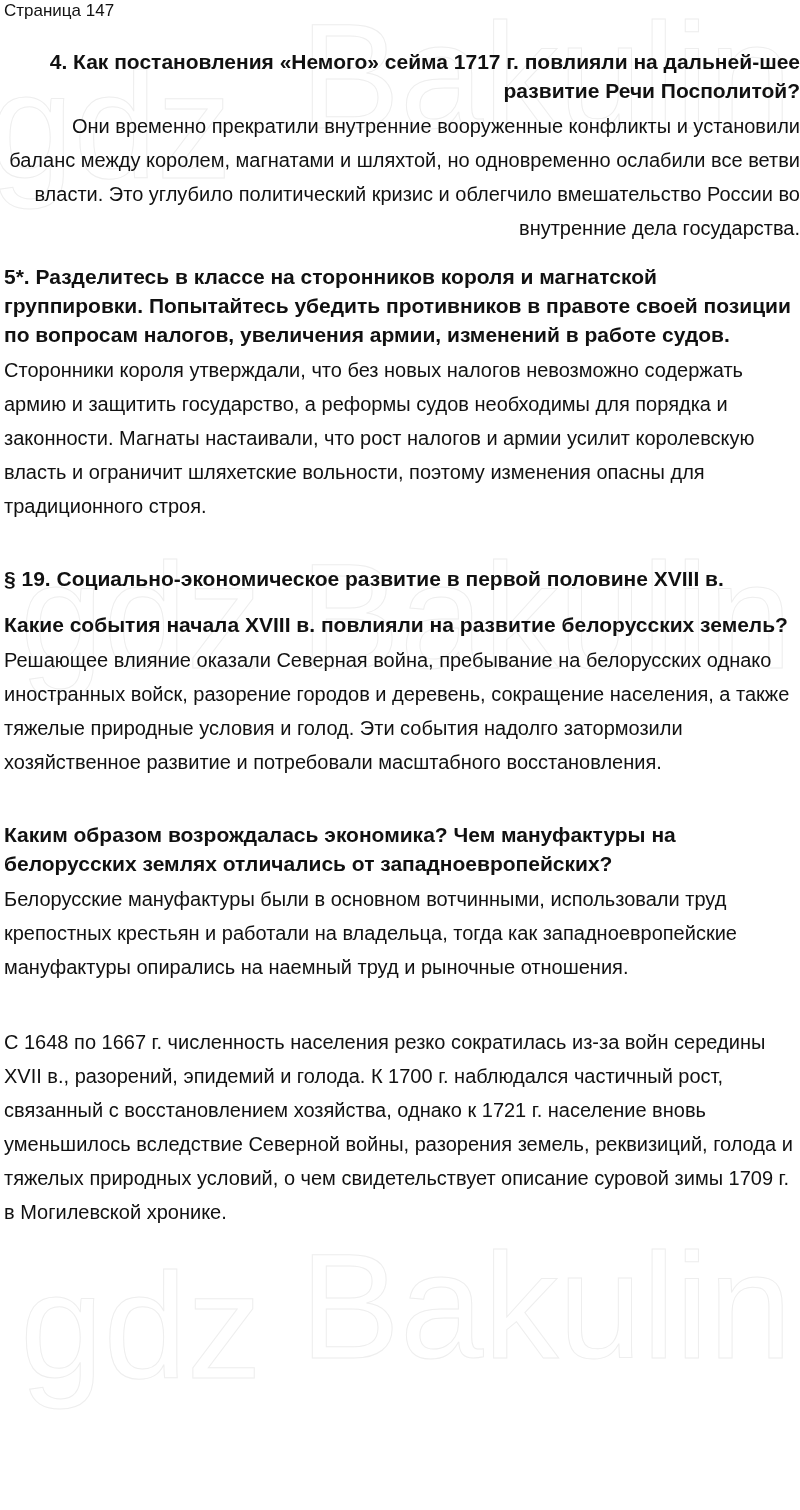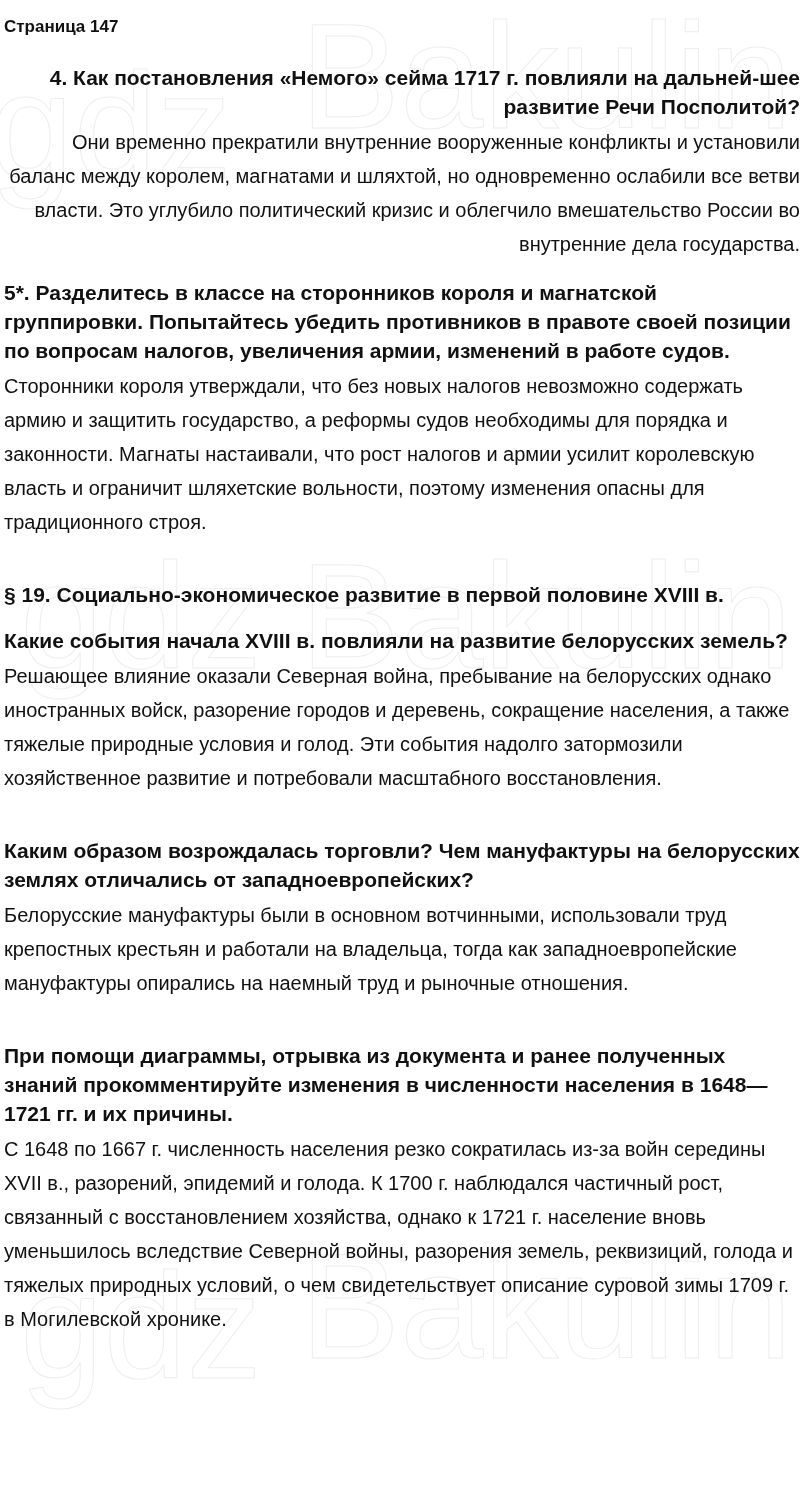--- a/index.html
+++ b/index.html
@@ -16,24 +16,24 @@
     font-family: "Liberation Sans", sans-serif;
     font-size: 150px;
     color: transparent;
     -webkit-text-stroke: 1px #eeeeee;
     pointer-events: none;
     white-space: nowrap;
     z-index: 0;
   }
   .content { position: relative; z-index: 1; padding: 0 0 0 4px; }
   .page-label {
-    font-weight: bold;
+    font-weight: normal;
     font-size: 17px;
     margin: 0;
-    padding-top: 16px;
+    padding-top: 0;
     line-height: 22px;
   }
   .q {
     font-weight: bold;
     font-size: 21px;
     line-height: 29px;
     margin: 0;
   }
   .a {
     font-size: 20px;
@@ -69,21 +69,20 @@
   <div class="block" style="margin-top:41px;">
     <p class="q">§ 19. Социально-экономическое развитие в первой половине XVIII в.</p>
   </div>
 
   <div class="block" style="margin-top:17px;">
     <p class="q">Какие события начала XVIII в. повлияли на развитие белорусских земель?</p>
     <p class="a">Решающее влияние оказали Северная война, пребывание на белорусских однако иностранных войск, разорение городов и деревень, сокращение населения, а также тяжелые природные условия и голод. Эти события надолго затормозили хозяйственное развитие и потребовали масштабного восстановления.</p>
   </div>
 
   <div class="block" style="margin-top:41px;">
-    <p class="q">Каким образом возрождалась торговли? Чем мануфактуры на белорусских землях отличались от западноевропейских?</p>
+    <p class="q">Каким образом возрождалась экономика? Чем мануфактуры на белорусских землях отличались от западноевропейских?</p>
     <p class="a">Белорусские мануфактуры были в основном вотчинными, использовали труд крепостных крестьян и работали на владельца, тогда как западноевропейские мануфактуры опирались на наемный труд и рыночные отношения.</p>
   </div>
 
   <div class="block" style="margin-top:41px;">
-    <p class="q">При помощи диаграммы, отрывка из документа и ранее полученных знаний прокомментируйте изменения в численности населения в 1648—1721 гг. и их причины.</p>
     <p class="a">С 1648 по 1667 г. численность населения резко сократилась из-за войн середины XVII в., разорений, эпидемий и голода. К 1700 г. наблюдался частичный рост, связанный с восстановлением хозяйства, однако к 1721 г. население вновь уменьшилось вследствие Северной войны, разорения земель, реквизиций, голода и тяжелых природных условий, о чем свидетельствует описание суровой зимы 1709 г. в Могилевской хронике.</p>
   </div>
 </div>
 
 </body></html>

